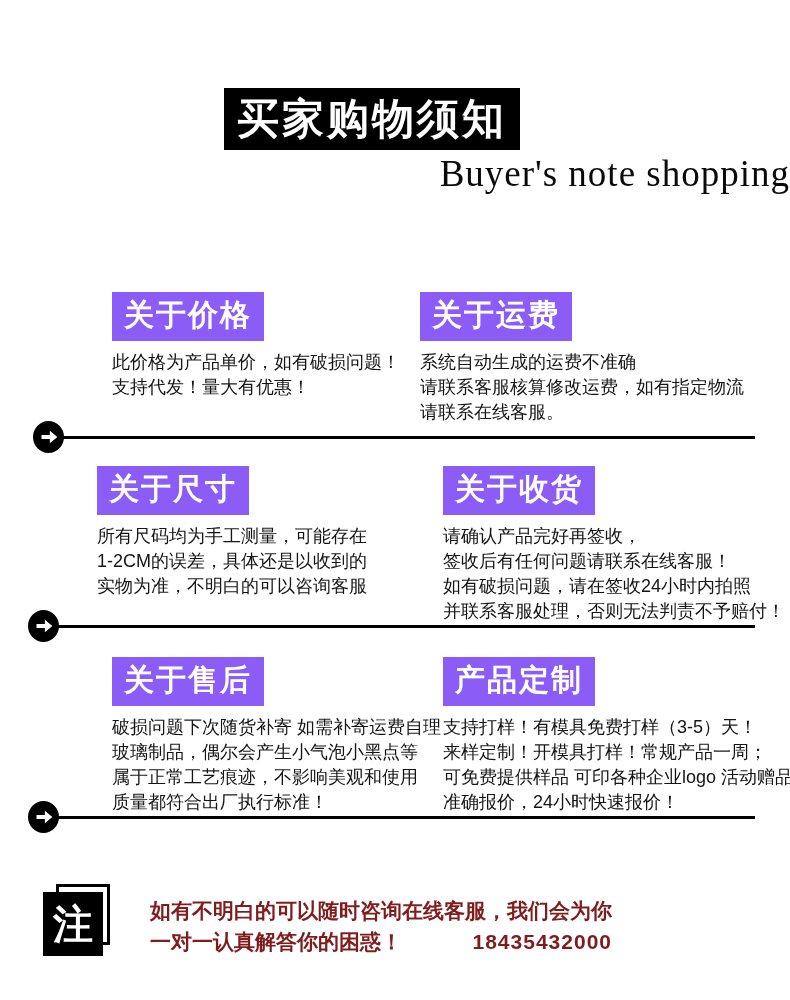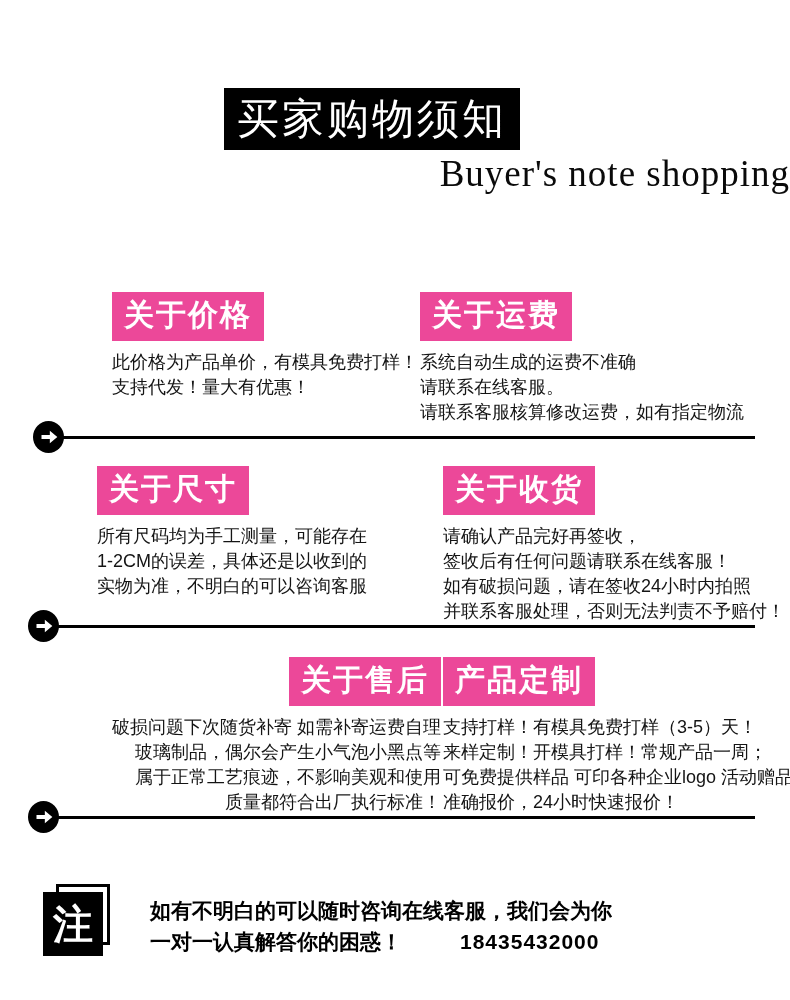--- a/index.html
+++ b/index.html
@@ -8,42 +8,42 @@
     position:relative; width:790px; height:1000px; margin:0 auto;
     background:#ffffff; overflow:hidden;
     font-family:"Liberation Sans","DejaVu Sans",sans-serif;
     color:#111111;
   }
   
   .header-box {
     position:absolute; left:224px; top:88px; width:296px; height:62px;
     background:#000000; color:#ffffff;
     display:flex; align-items:center; justify-content:center;
-    font-size:42px; font-weight:normal; letter-spacing:3px;
+    font-size:42px; font-weight:bold; letter-spacing:3px;
   }
   .title-en {
     position:absolute; left:0; top:152px; width:100%;
     text-align:right; font-family:"Liberation Serif","DejaVu Serif",serif;
     font-size:37px; color:#0a0a0a; letter-spacing:1px;
   }
   
   .section { position:absolute; }
   .sec-label {
-    display:inline-block; background:#ec4899; color:#ffffff;
+    display:inline-block; background:#8b5cf6; color:#ffffff;
     font-size:30px; font-weight:bold; letter-spacing:2px;
     padding:3px 12px 5px 12px; margin-bottom:9px;
   }
   .sec-lines .line {
     font-size:18px; line-height:25px; white-space:nowrap; color:#141414;
   }
   .s-pos0 { left:112px; top:292px; }
   .s-pos1 { left:420px; top:292px; }
   .s-pos2 { left:97px; top:466px; }
   .s-pos3 { left:443px; top:466px; }
-  .s-pos4 { left:112px; top:657px;text-align:right; }
+  .s-pos4 { left:112px; top:657px; }
   .s-pos5 { left:443px; top:657px; }
   
   .divider { position:absolute; display:flex; align-items:center; height:32px; }
   .d-pos0 { left:33px; top:421px; width:722px; }
   .d-pos1 { left:28px; top:610px; width:727px; }
   .d-pos2 { left:28px; top:801px; width:727px; }
   .divider .circle {
     width:31px; height:32px; border-radius:50%; background:#000000;
     display:flex; align-items:center; justify-content:center; flex:0 0 auto;
   }
@@ -55,50 +55,50 @@
     border:3px solid #000000; background:transparent;
   }
   .note-badge {
     position:absolute; left:43px; top:892px; width:60px; height:64px;
     background:#000000; color:#ffffff;
     display:flex; align-items:center; justify-content:center;
     font-size:40px; font-weight:bold;
   }
   .note-text {
     position:absolute; left:150px; top:895px;
-    font-size:21px; font-weight:bold; color:#000000; line-height:31px;
+    font-size:21px; font-weight:bold; color:#7f1d1d; line-height:31px;
     white-space:nowrap;
   }
-  .note-line2 { display:flex; align-items:baseline; }
+  .note-line2 { display:flex; align-items:baseline;justify-content:space-between; }
   .note-phone { margin-left:58px; letter-spacing:1px; }
 </style>
 </head>
 <body>
 
 <div class="page">
 
   <div class="header-box">
     <span>买家购物须知</span>
   </div>
   <div class="title-en">Buyer's note shopping</div>
 
   <div class="section s-pos0">
     <div class="sec-label">关于价格</div>
     <div class="sec-lines">
-      <div class="line">此价格为产品单价，有模具免费打样！</div>
+      <div class="line">此价格为产品单价，如有破损问题！</div>
       <div class="line">支持代发！量大有优惠！</div>
     </div>
   </div>
 
   <div class="section s-pos1">
     <div class="sec-label">关于运费</div>
     <div class="sec-lines">
       <div class="line">系统自动生成的运费不准确</div>
+      <div class="line">请联系客服核算修改运费，如有指定物流</div>
       <div class="line">请联系在线客服。</div>
-      <div class="line">请联系客服核算修改运费，如有指定物流</div>
     </div>
   </div>
 
   <div class="divider d-pos0">
     <div class="circle">
       <svg width="20" height="20" viewBox="0 0 24 24">
           <path d="M3 9.5h10V4.5l9 7.5-9 7.5v-5H3z" fill="#ffffff"></path>
         </svg>
     </div>
     <div class="rule"></div>

